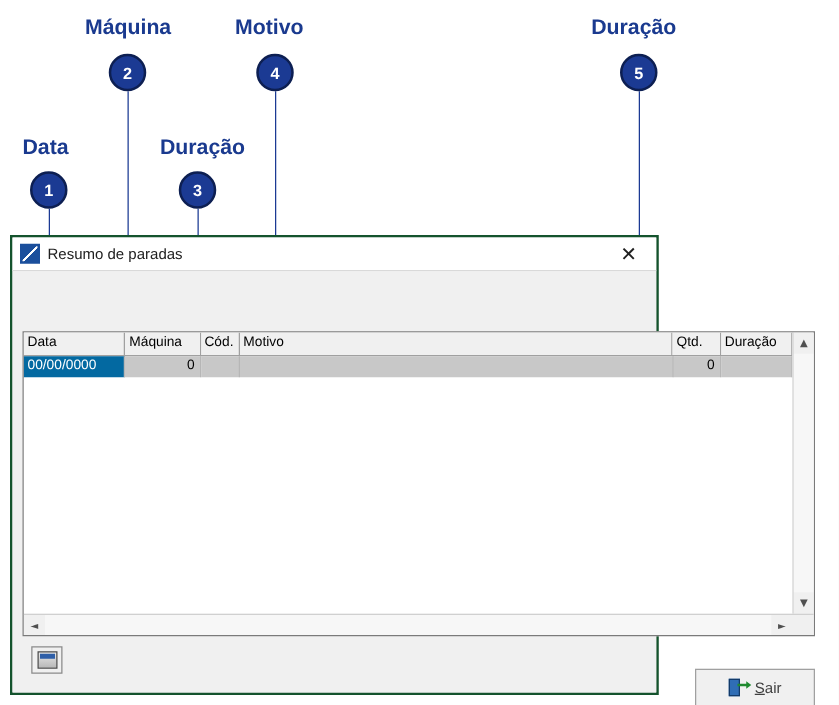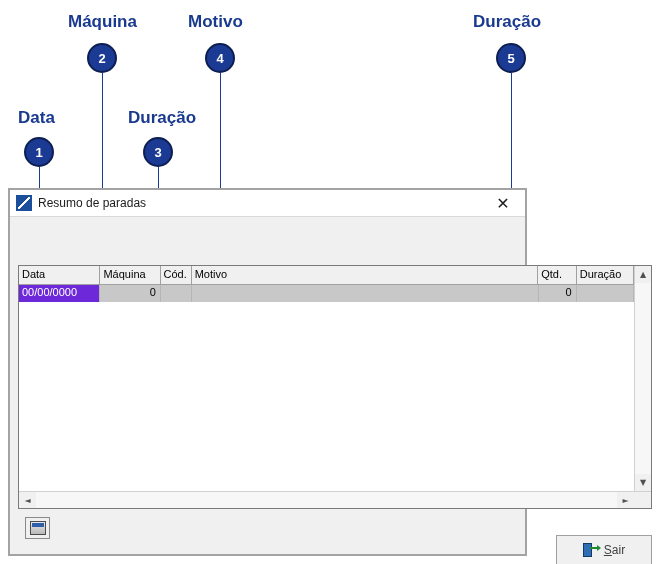--- a/index.html
+++ b/index.html
@@ -47,21 +47,21 @@
   }
 
   
   .window {
     position: absolute;
     left: 8px;
     top: 188px;
     width: 519px;
     height: 368px;
     background: #f0f0f0;
-    border: 2px solid #a3a3a3;
+    border: 2px solid #14532d;
     box-sizing: border-box;
     z-index: 3;
   }
   .titlebar {
     height: 27px;
     background: #ffffff;
     display: flex;
     align-items: center;
     border-bottom: 1px solid #d9d9d9;
     box-sizing: border-box;
@@ -167,21 +167,21 @@
     color: #000000;
     padding: 1px 0 0 3px;
     box-sizing: border-box;
     border-right: 1px solid #b6b6b6;
     background: #c8c8c8;
     overflow: hidden;
     white-space: nowrap;
   }
   .cell.num { text-align: right; padding-right: 4px; }
   .cell.sel {
-    background: #6d28d9;
+    background: #0369a1;
     color: #ffffff;
   }
 
   
   .w-data   { width: 84px; }
   .w-maq    { width: 62px; }
   .w-cod    { width: 32px; }
   .w-mot    { width: 358px; }
   .w-qtd    { width: 39px; }
   .w-dur    { width: 59px; }

